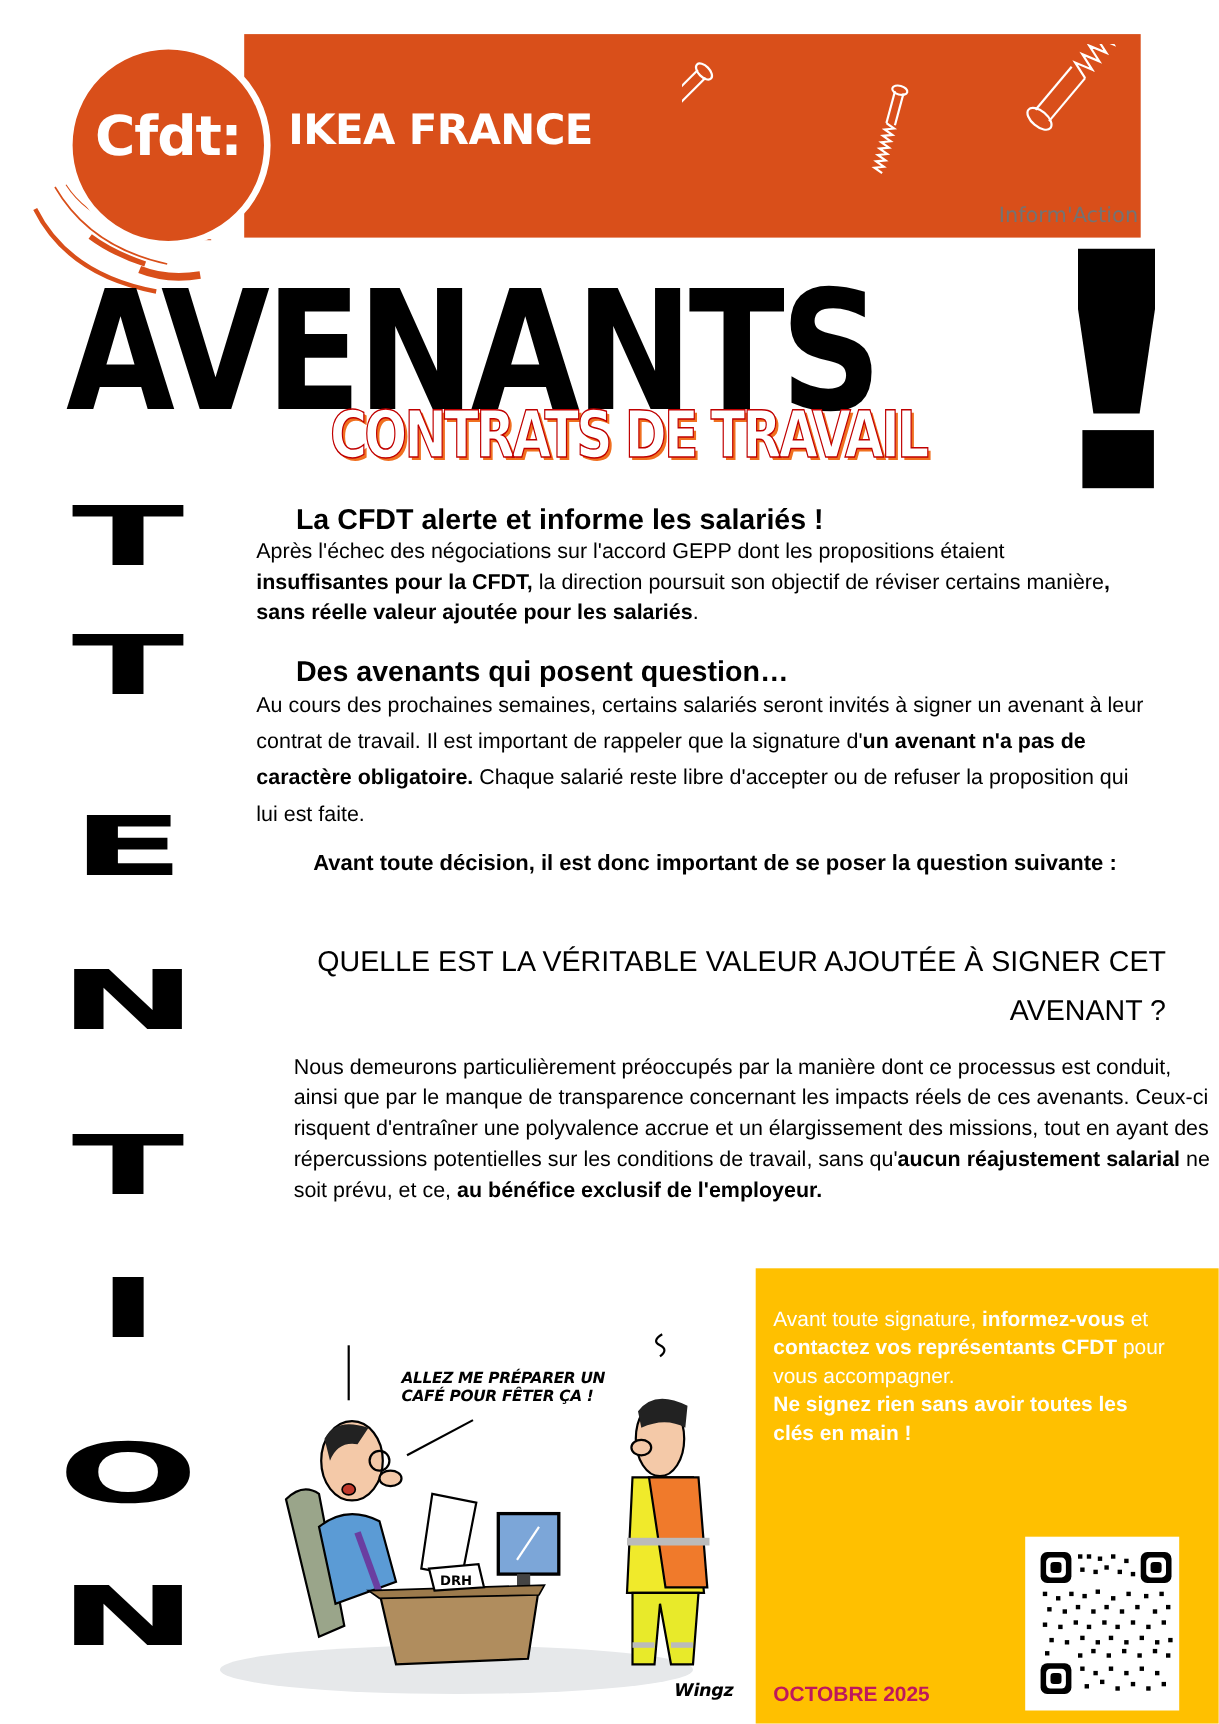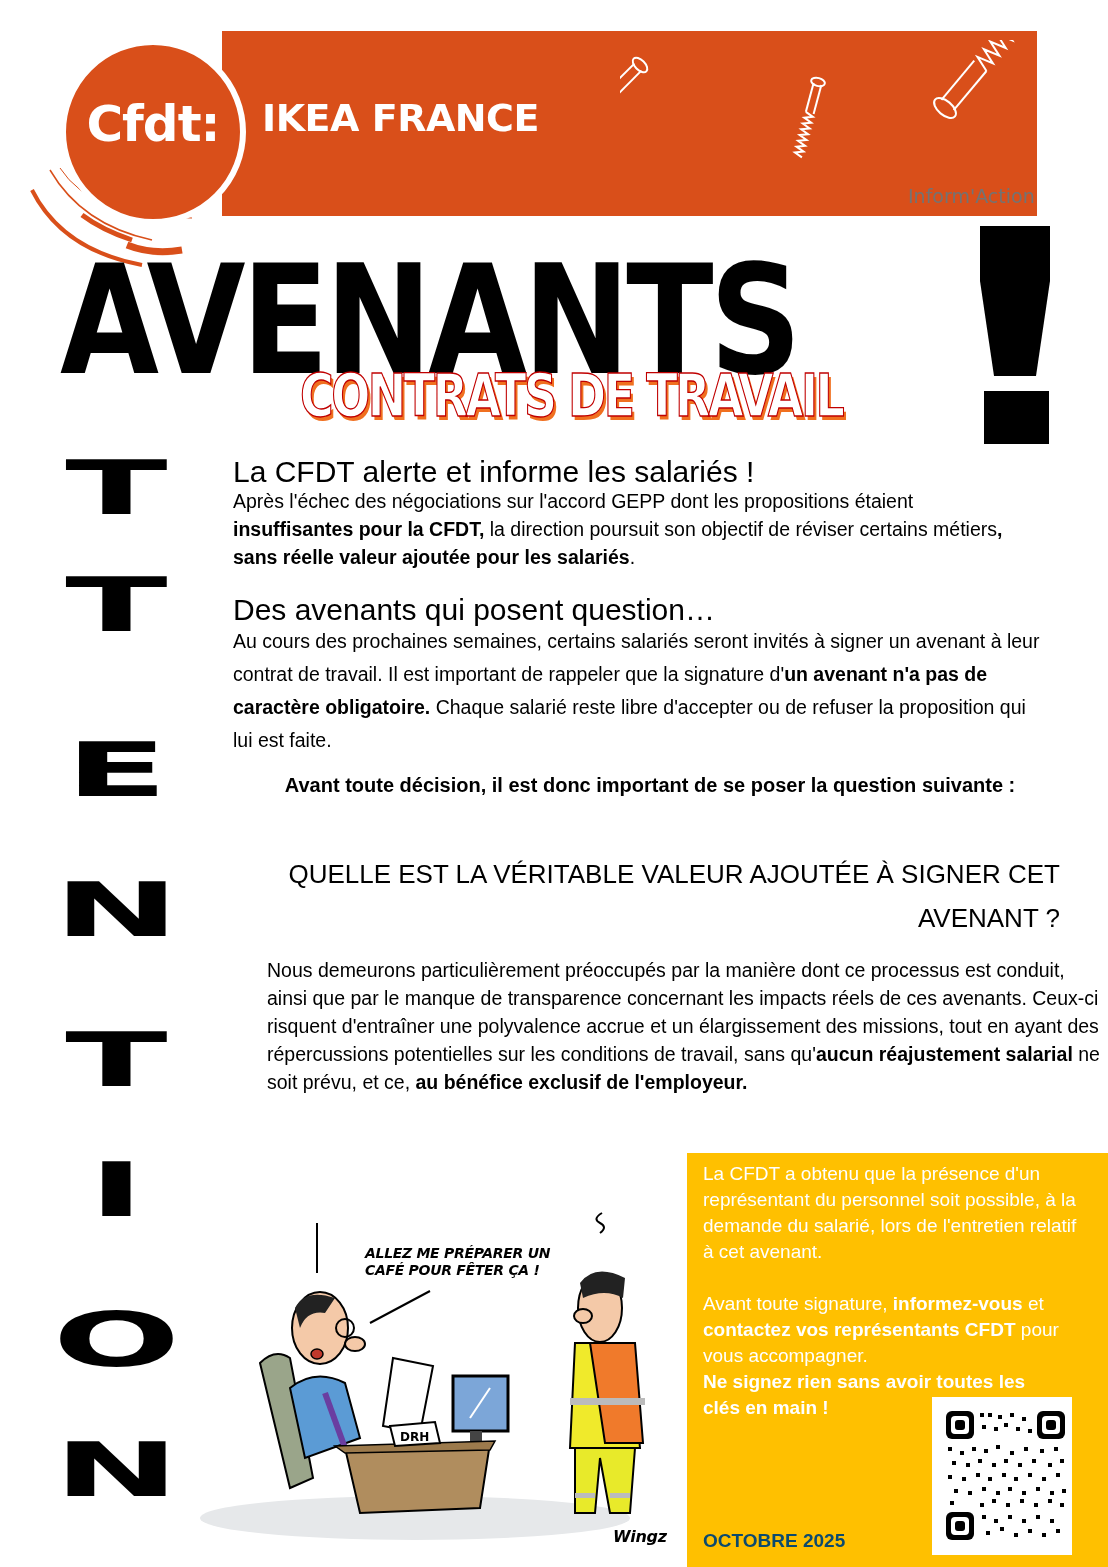--- a/index.html
+++ b/index.html
@@ -18,33 +18,33 @@
   
   .big-title { left:60px; top:244px; font-family:"DejaVu Sans", sans-serif; font-weight:bold; font-size:128px; line-height:130px; letter-spacing:-4px; transform:scaleY(1.18); transform-origin:top left; color:#000; }
   .exclaim { left:980px; top:226px; }
   .subtitle { left:300px; top:365px; font-family:"DejaVu Sans", sans-serif; font-weight:bold; font-size:56px; line-height:60px; letter-spacing:-3px; color:#fff; -webkit-text-stroke:1.3px #c00000; text-shadow:3px 3px 0 #f07020; transform:scaleX(0.82) scaleY(1.05); transform-origin:top left; }
 
   
   .vletter { left:48px; width:137px; text-align:center; font-family:"DejaVu Sans", sans-serif; font-weight:bold; font-size:150px; line-height:100px; height:100px; transform:scaleY(0.5); transform-origin:center; }
 
   
   .content { left:233px; width:830px; font-size:19.5px; line-height:28px; }
-  .h2 { font-weight:normal; font-size:30px; line-height:30px; }
+  .h2 { font-weight:bold; font-size:26px; line-height:30px;margin-left:36px; }
   .p b { font-weight:bold; }
   .lead { font-weight:bold; text-align:center; font-size:20px; line-height:34px; left:233px; width:830px; }
   .question { font-weight:normal; text-align:right; font-size:26px; line-height:44px; left:233px; width:830px; }
 
   
   .cartoon { left:195px; top:1148px; width:485px; height:410px; }
   .bubble-text { font-family:"DejaVu Sans", sans-serif; font-weight:bold; font-size:14px; line-height:17px; font-style:italic; letter-spacing:-0.3px; }
 
   
   .infobox { left:687px; top:1153px; width:421px; height:414px; background:var(--accent); color:#fff; box-sizing:border-box; padding:8px 16px; font-size:19px; line-height:26px; }
   .infobox b { font-weight:bold; }
-  .date { left:703px; top:1530px; color:#0c4a6e; font-weight:bold; font-size:19px; }
+  .date { left:703px; top:1530px; color:#be185d; font-weight:bold; font-size:19px; }
   .qr { left:932px; top:1397px; width:140px; height:158px; background:#fff; }
 </style>
 </head>
 <body style="--brand:#D94F1A; --accent:#FFC000;">
 
 <div class="abs banner"></div>
 
 <svg class="abs arcs" width="200" height="130" viewBox="0 0 200 130">
   <path d="M10 50 Q40 110 120 125" stroke="#D94F1A" stroke-width="4" fill="none"></path>
   <path d="M28 30 Q60 85 130 100" stroke="#D94F1A" stroke-width="1.5" fill="none"></path>
@@ -99,21 +99,21 @@
 <div class="abs vletter" style="top:720px;">E</div>
 <div class="abs vletter" style="top:860px;">N</div>
 <div class="abs vletter" style="top:1010px;">T</div>
 <div class="abs vletter" style="top:1140px;">I</div>
 <div class="abs vletter" style="top:1290px;">O</div>
 <div class="abs vletter" style="top:1420px;">N</div>
 
 <div class="abs content" style="top:457px;">
   <div class="h2">La CFDT alerte et informe les salariés !</div>
   <div class="p" style="width:800px;">
-    <span>Après l'échec des négociations sur l'accord GEPP dont les propositions étaient </span><b>insuffisantes pour la CFDT,</b><span> la direction poursuit son objectif de réviser certains métiers</span><b>, sans réelle valeur ajoutée pour les salariés</b><span>.</span>
+    <span>Après l'échec des négociations sur l'accord GEPP dont les propositions étaient </span><b>insuffisantes pour la CFDT,</b><span> la direction poursuit son objectif de réviser certains manière</span><b>, sans réelle valeur ajoutée pour les salariés</b><span>.</span>
   </div>
 </div>
 
 <div class="abs content" style="top:595px;">
   <div class="h2">Des avenants qui posent question…</div>
   <div class="p" style="line-height:33px; width:815px;">
     <span>Au cours des prochaines semaines, certains salariés seront invités à signer un avenant à leur contrat de travail. Il est important de rappeler que la signature d'</span><b>un avenant n'a pas de caractère obligatoire.</b><span> Chaque salarié reste libre d'accepter ou de refuser la proposition qui lui est faite.</span>
   </div>
 </div>
 
@@ -168,21 +168,20 @@
     <path d="M395 195 L440 195 L448 295 L410 295 Z" fill="#f07a2b" stroke="#000" stroke-width="2"></path>
     <rect x="375" y="250" width="75" height="7" fill="#bbb"></rect>
     <path d="M380 300 L380 365 L400 365 L405 310 L415 365 L435 365 L440 300 Z" fill="#e8ea2a" stroke="#000" stroke-width="2"></path>
     <rect x="380" y="345" width="20" height="5" fill="#bbb"></rect>
     <rect x="415" y="345" width="20" height="5" fill="#bbb"></rect>
   </svg>
   <div class="abs bubble-text" style="left:418px; top:380px; font-size:16px;">Wingz</div>
 </div>
 
 <div class="abs infobox">
-  <div>La CFDT a obtenu que la présence d'un représentant du personnel soit possible, à la demande du salarié, lors de l'entretien relatif à cet avenant.</div>
   <div style="height:26px;"></div>
   <div>
     <span>Avant toute signature, </span><b>informez-vous</b><span> et </span><b>contactez vos représentants CFDT</b><span> pour vous accompagner.</span>
   </div>
   <div style="font-weight:bold; width:340px;"><span>Ne signez rien sans avoir toutes les clés en main !</span></div>
 </div>
 
 <div class="abs date">OCTOBRE 2025</div>
 
 <div class="abs qr">

